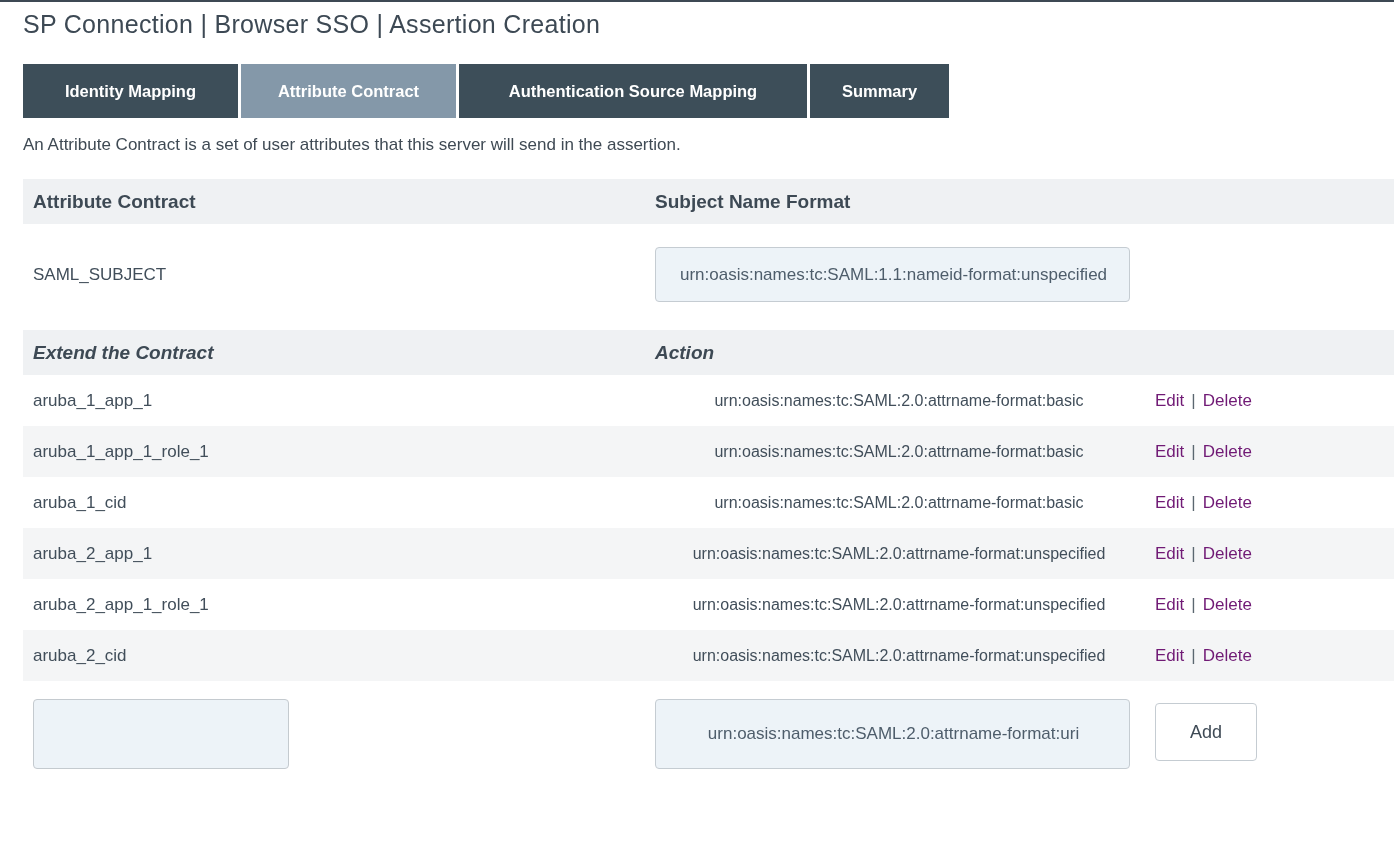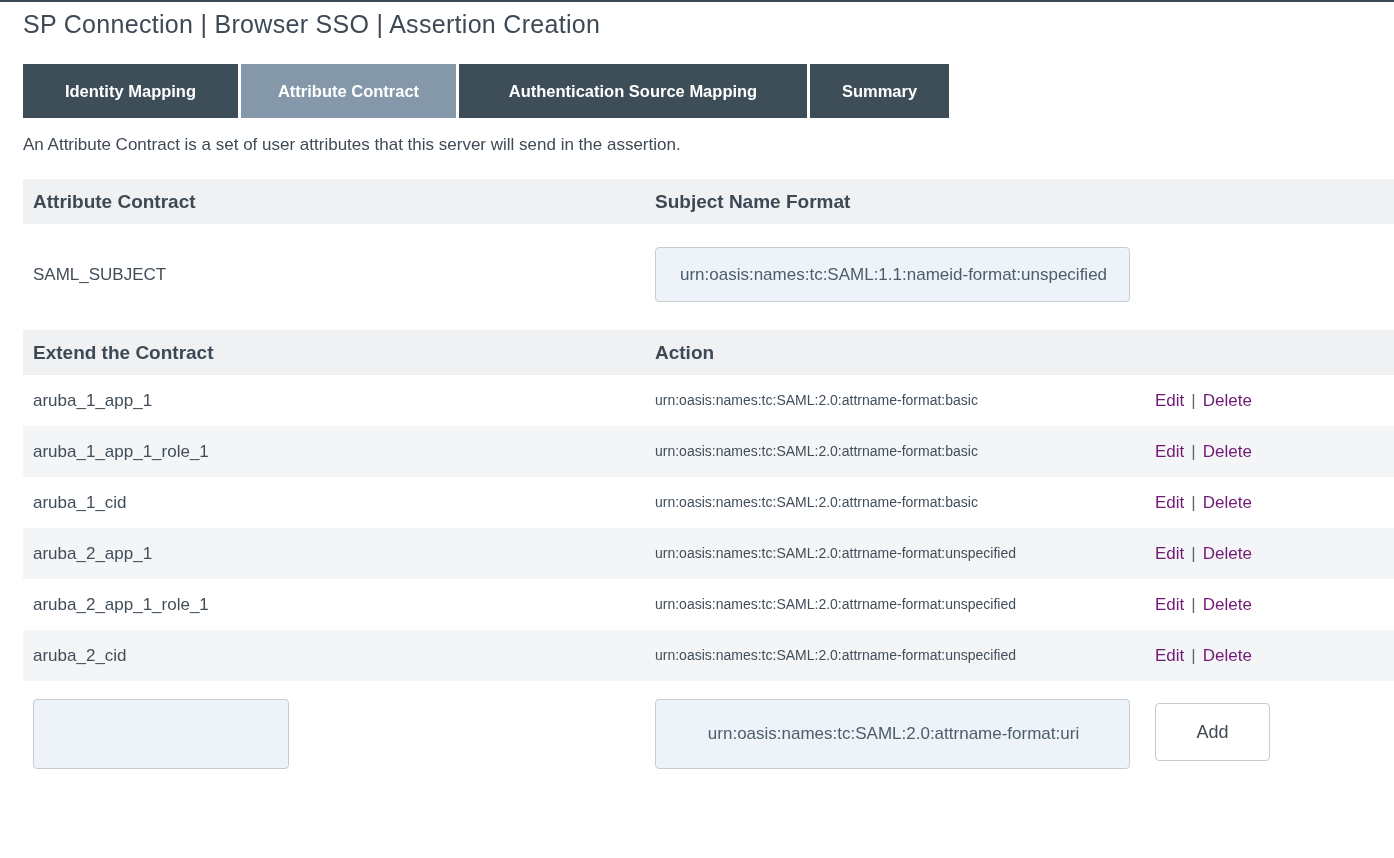--- a/index.html
+++ b/index.html
@@ -44,37 +44,37 @@
     background:#edf3f8; border:1px solid #c5ccd2; border-radius:4px;
     display:flex; align-items:center;
     padding-left:2px; overflow:hidden;
     color:#4e5d6b; font-size:17px; white-space:nowrap;
     cursor:pointer;
     justify-content:center;
   }
   .selectbox.tall { height:70px; }
   .selecttext { white-space:nowrap; }
 
-  .header2 { margin-top:5px; }
+  .header2 { margin-top:5px;font-style:italic; }
 
   .rows .row { padding:10px 0; align-items:center; font-size:17px; color:#414e5a; }
   .rows .row:nth-child(even) { background:#f4f5f6; }
-  .cell.fmt { font-size:14px; line-height:31px; padding-right:12px; }
+  .cell.fmt { font-size:16px; line-height:31px; padding-right:12px;text-align:center; }
   .cell.action { font-size:17px; }
   .link { color:#701a75; text-decoration:none; cursor:pointer; }
   .sep { color:#5b6770; margin:0 7px; }
 
   .addrow { margin-top:18px; align-items:start; }
   .newattr {
     margin-left:10px; width:256px; height:70px;
     background:#edf3f8; border:1px solid #c4cacf; border-radius:4px;
     font-size:17px; color:#414e5a; padding:0 12px;
   }
   .addbtn {
-    margin-top:4px; width:115px; height:58px;
+    margin-top:4px; width:102px; height:58px;
     background:#ffffff; border:1px solid #c5ccd2; border-radius:4px;
     font-size:18px; color:#3e4a55; font-family:inherit; cursor:pointer;
   }
 </style>
 </head>
 <body>
 
 <div>
   <div class="top-rule"></div>
 

